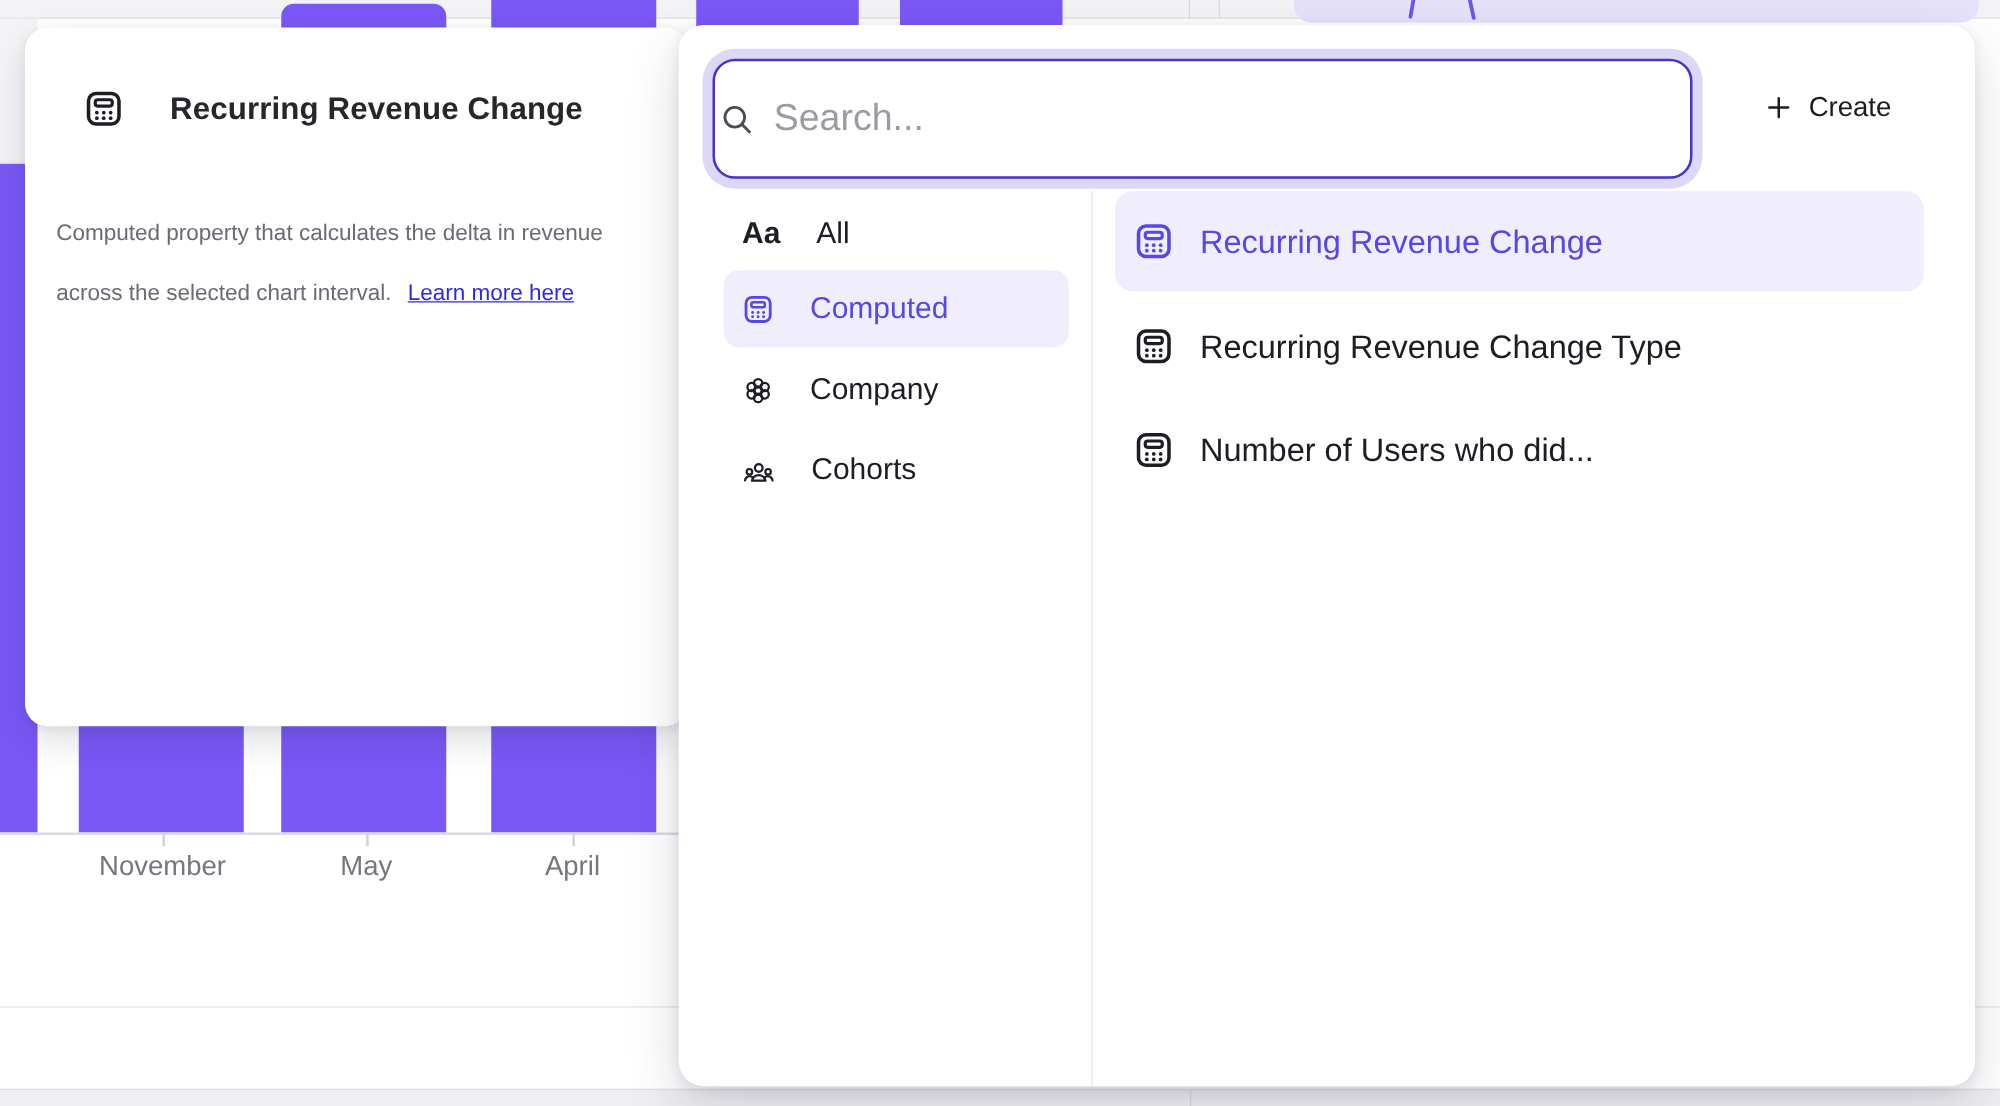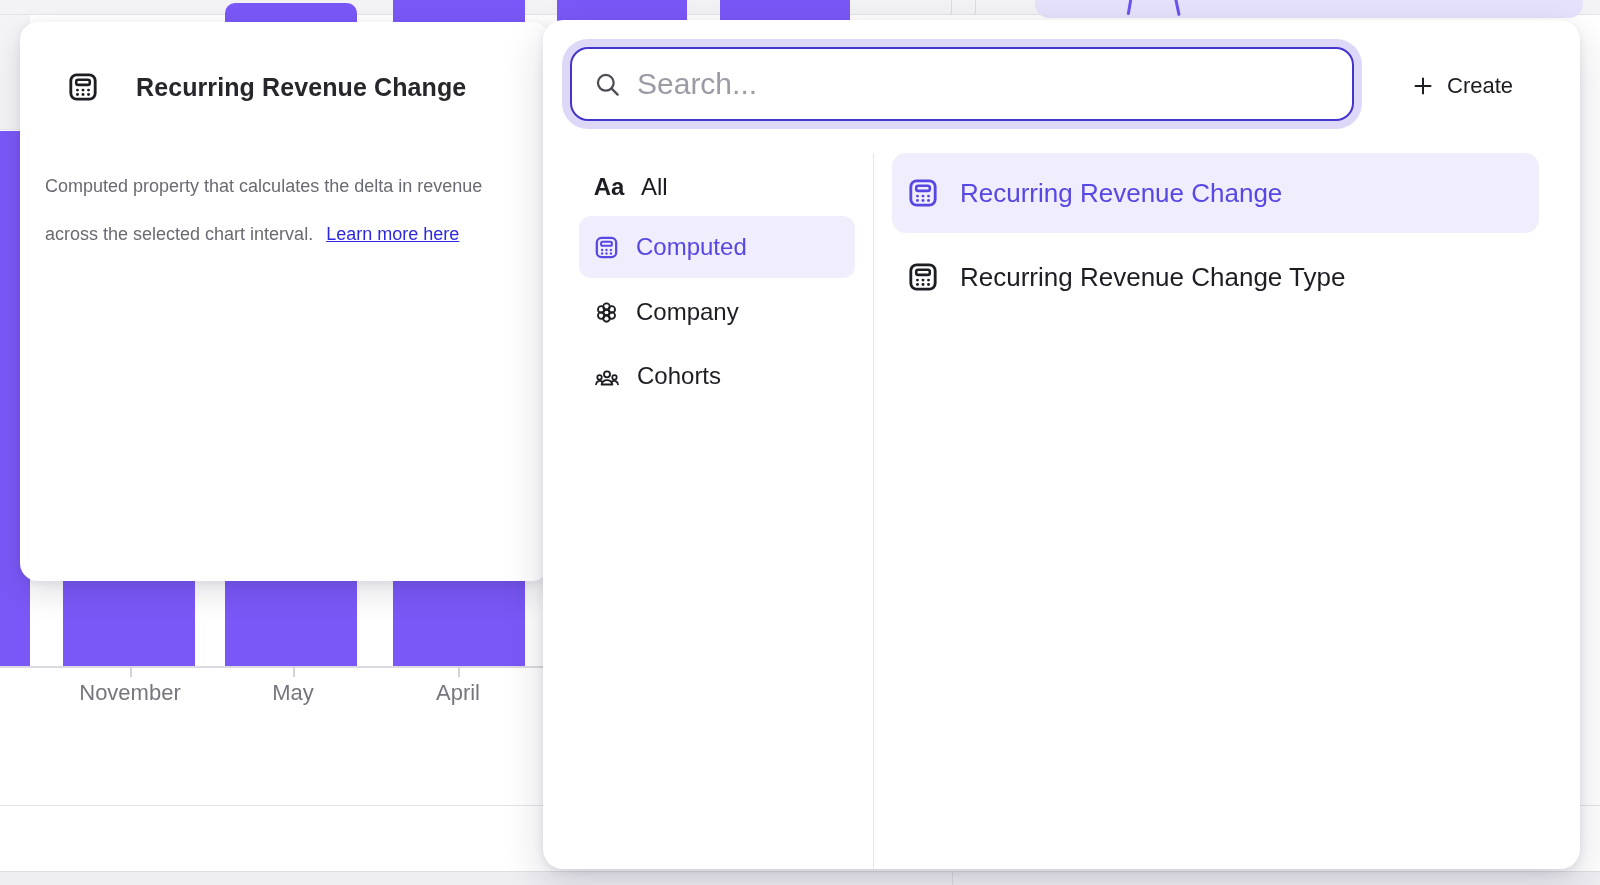--- a/index.html
+++ b/index.html
@@ -60,40 +60,40 @@
     font-size: 18px; line-height: 48px; color: #6a6a73;
   }
   .tooltip-desc a { color: #2e29e0; text-decoration: underline; margin-left: 8px; }
   
   .modal {
     position: absolute; left: 543px; top: 20px; width: 1037px; height: 849px;
     background: #fff; border-radius: 20px; z-index: 20;
     box-shadow: 0 16px 42px rgba(25,25,55,.16), 0 3px 10px rgba(25,25,55,.08);
   }
   .search {
-    position: absolute; left: 27px; top: 27px; width: 784px; height: 74px;
+    position: absolute; left: 27px; top: 27px; width: 784px; height: 96px;
     border: 2px solid #4434ce; border-radius: 18px; background: #fff;
     box-shadow: 0 0 0 8px #ddd7f8;
-    display: flex; align-items: center; gap: 16px; padding: 0 22px;
+    display: flex; align-items: center; gap: 16px; padding: 0 4px;
   }
   .search input {
     flex: 1; border: none; outline: none; font-family: "Liberation Sans", sans-serif;
     font-size: 30px; color: #1f1f26; background: transparent;
   }
   .search input::placeholder { color: #9b9ba5; }
   .create-btn {
     position: absolute; left: 868px; top: 48px; height: 36px;
     display: flex; align-items: center; gap: 12px;
     font-size: 22px; font-weight: 500; color: #1b1b22;
     background: none; border: none; cursor: pointer;
     font-family: "Liberation Sans", sans-serif;
   }
   .filter-row {
     position: absolute; left: 36px; width: 276px; height: 62px;
-    display: flex; align-items: center; gap: 16px; padding: 0 14px;
+    display: flex; align-items: center; gap: 28px; padding: 0 14px;
     border-radius: 12px; font-size: 24px; color: #1d1d24; cursor: pointer;
   }
   .filter-row.selected { background: #f0edfd; color: #5747e3; text-align: center; }
   .aa-glyph { width: 32px; font-size: 24px; font-weight: 600; color: #1d1d24; text-align: center; }
   .divider-v { position: absolute; left: 330px; top: 133px; width: 1px; height: 716px; background: #e5e5ea; }
   .result-row {
     position: absolute; left: 349px; width: 647px; height: 80px;
     display: flex; align-items: center; gap: 20px; padding: 0 14px;
     border-radius: 14px; font-size: 26px; color: #1d1d24; cursor: pointer;
   }
@@ -257,13 +257,21 @@
     <span>Recurring Revenue Change</span>
   </div>
   <div class="result-row" style="top:217px">
     <span class="icon ic-dark">
       <svg width="34" height="34">
           <use href="#sym-calculator"></use>
         </svg>
     </span>
     <span>Recurring Revenue Change Type</span>
   </div>
+  <div class="result-row" style="top:300px">
+    <span class="icon ic-dark">
+      <svg width="34" height="34">
+          <use href="#sym-calculator"></use>
+        </svg>
+    </span>
+    <span>Number of Users who did...</span>
+  </div>
 </div>
 
 </body></html>

